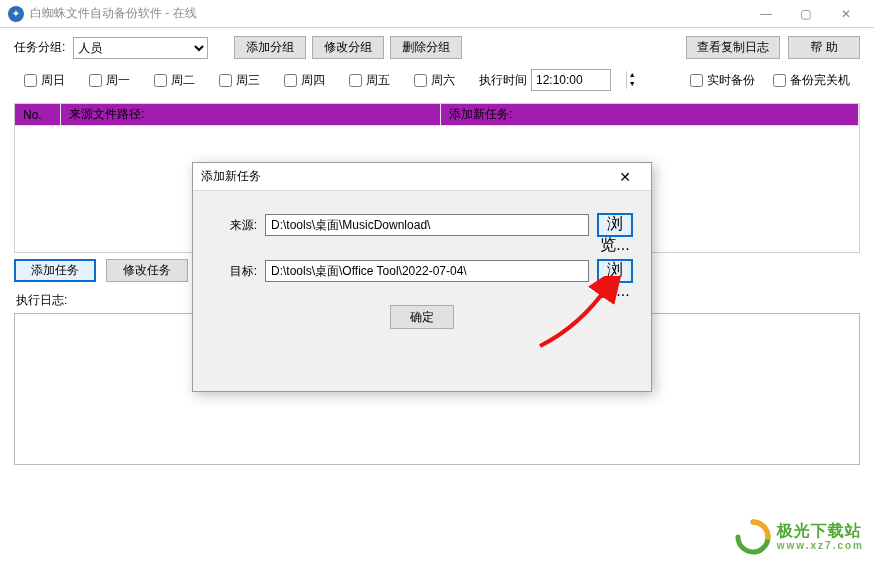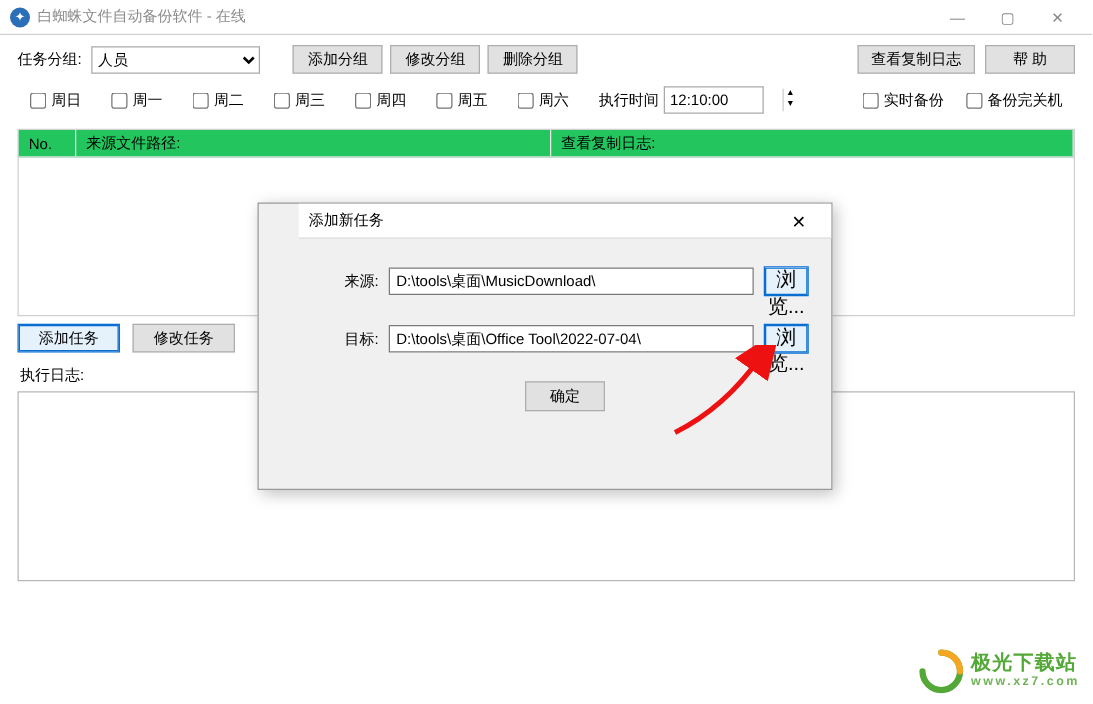--- a/index.html
+++ b/index.html
@@ -99,21 +99,21 @@
   
   .list-area {
     margin: 6px 14px 0 14px;
     border: 1px solid #d0d0d0;
     height: 150px;
     background: #fff;
   }
   .list-header {
     display: flex;
     border-bottom: 1px solid #e0e0e0;
-    background: #22c55e;
+    background: #a21caf;
     height: 22px;
     align-items: center;
     justify-content: space-between;
   }
   .list-header .col {
     padding: 0 8px;
     border-right: 1px solid #e8e8e8;
     height: 100%;
     display: flex;
     align-items: center;
@@ -146,28 +146,27 @@
     height: 23px;
     border: 1px solid #adadad;
     background: #e1e1e1;
     padding: 3px 6px 0 6px;
     width: 20px;
     overflow: hidden;
   }
   
   .dialog {
     position: absolute;
-    left: 206px;
+    left: 192px;
     top: 162px;
     width: 460px;
     height: 230px;
     background: #f0f0f0;
     border: 1px solid #9a9a9a;
     box-shadow: 3px 3px 12px rgba(0,0,0,0.25);
-    padding-left: 32px;
   }
   .dlg-title {
     height: 28px;
     background: #fff;
     display: flex;
     align-items: center;
     padding: 0 8px;
     border-bottom: 1px solid #d8d8d8;
   }
   .dlg-title-spacer { flex: 1; }
@@ -318,21 +317,21 @@
         <input type="checkbox" style="">
         <span>备份完关机</span>
       </label>
   </div>
 </div>
 
 <div class="list-area">
   <div class="list-header">
     <div class="col col-no">No.</div>
     <div class="col col-src">来源文件路径:</div>
-    <div class="col col-dst">查看复制日志:</div>
+    <div class="col col-dst">添加新任务:</div>
   </div>
 </div>
 
 <div class="task-btns">
   <button class="btn primary" style="min-width:82px;">添加任务</button>
   <button class="btn" style="min-width:82px;">修改任务</button>
 </div>
 
 <div class="email-stub">电</div>
 

